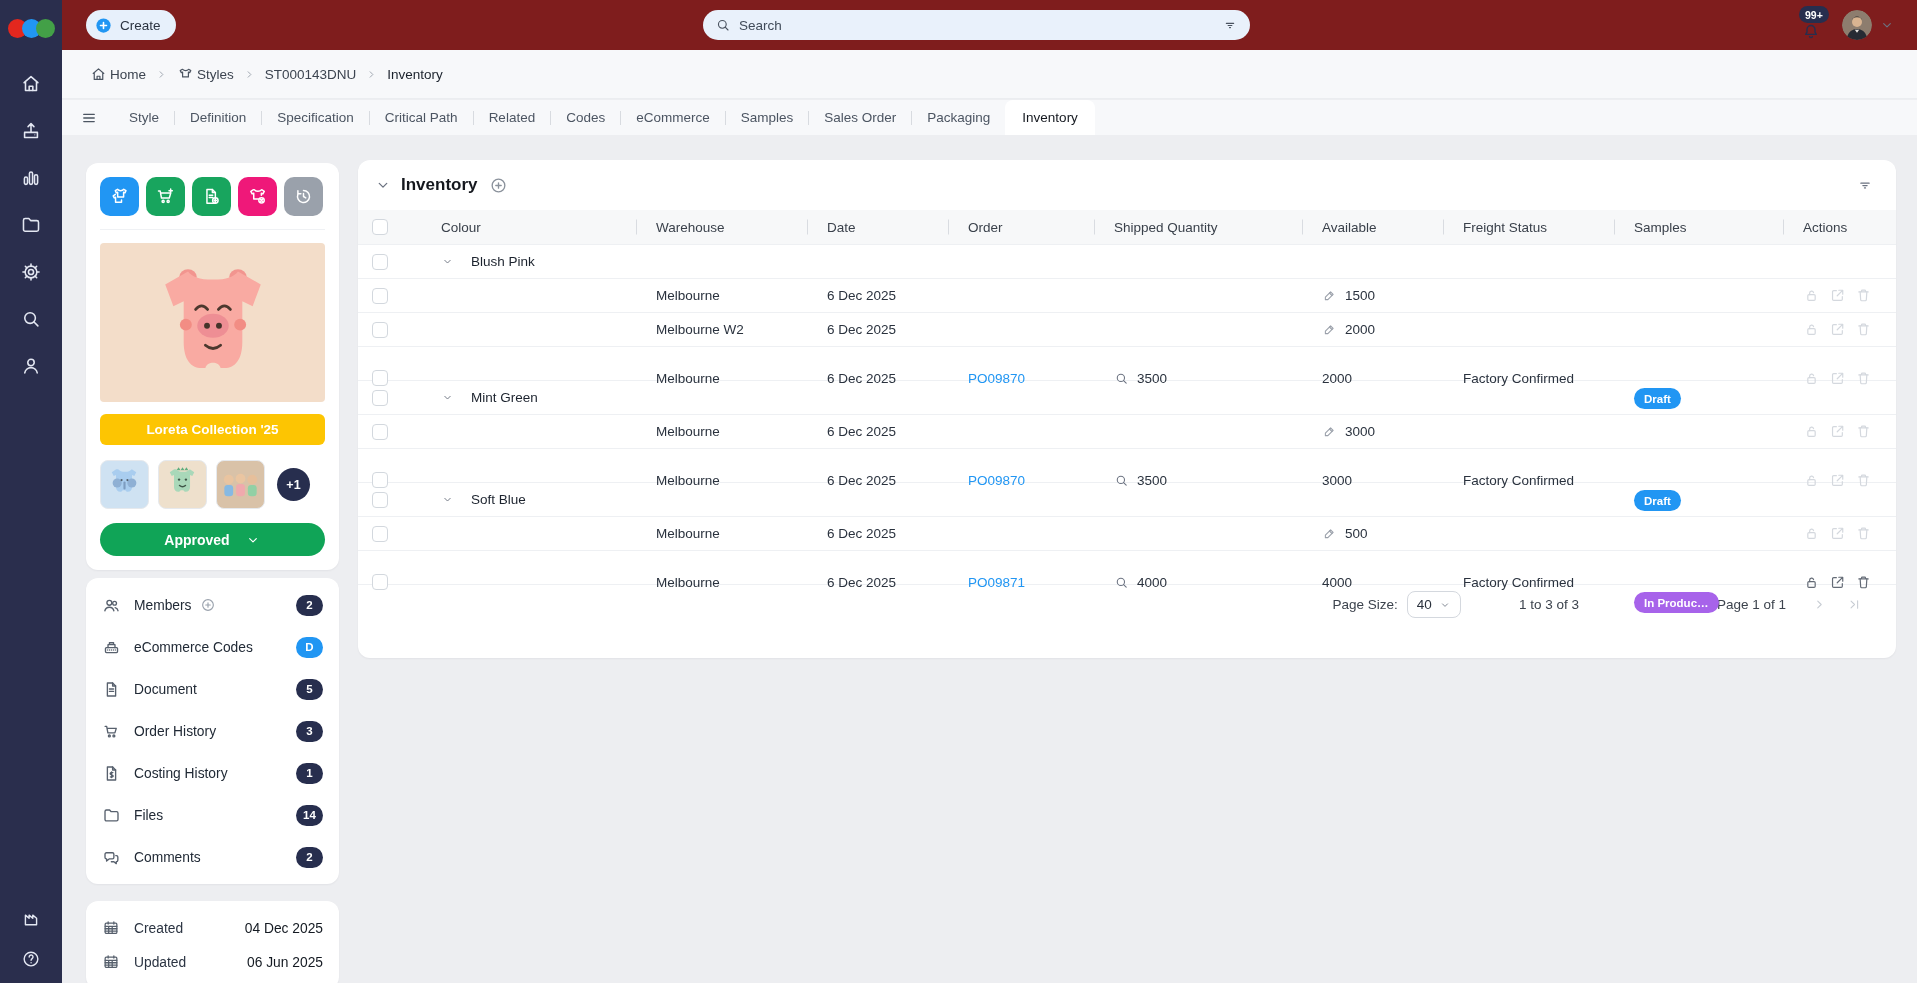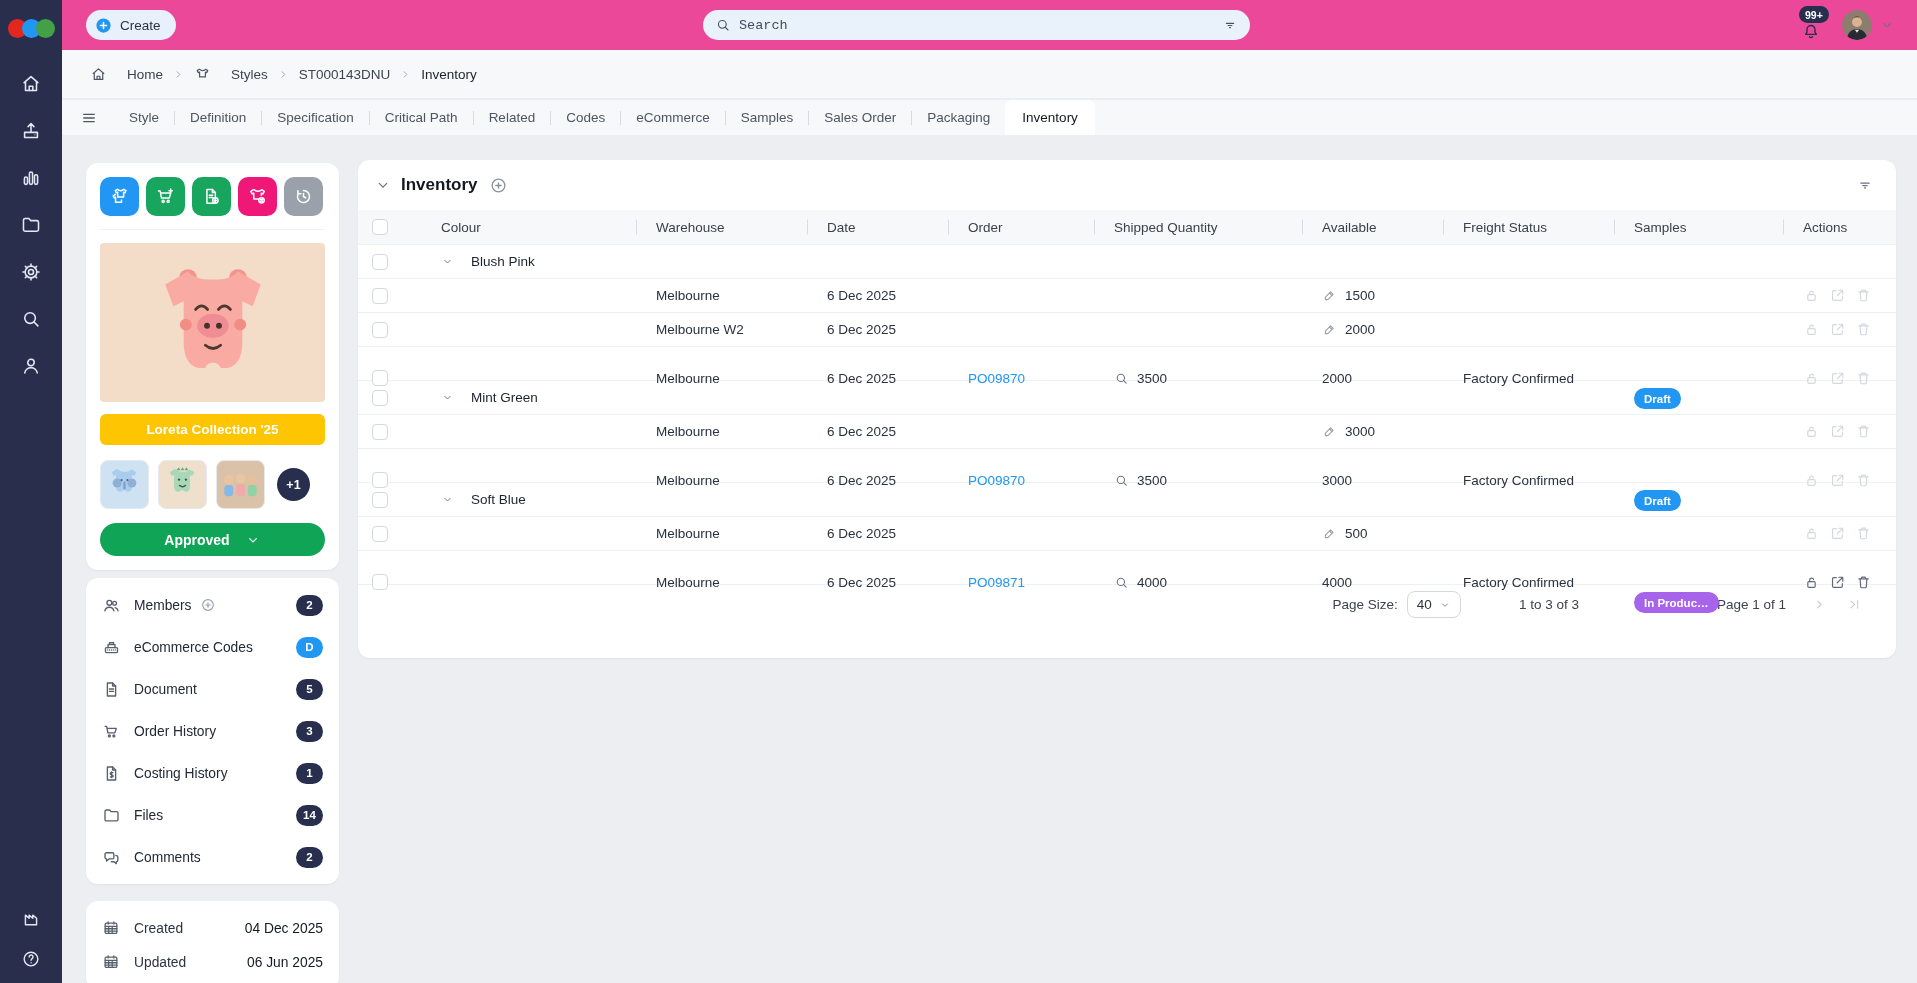--- a/index.html
+++ b/index.html
@@ -14,41 +14,41 @@
   .rail { position:absolute; left:0; top:0; width:62px; height:983px; background:#2a2e4d; z-index:5; }
   .rail-logo { height:56px; display:flex; align-items:center; justify-content:center; cursor:pointer; }
   .dot { width:19px; height:19px; border-radius:50%; display:inline-block; }
   .dot+.dot { margin-left:-5px; }
   .rail-icons { display:flex; flex-direction:column; margin-top:4px; }
   .rail-btn { width:62px; height:47px; display:flex; align-items:center; justify-content:center; color:#e3e7f2; cursor:pointer; }
   .rail-bottom { position:absolute; bottom:4px; left:0; width:62px; display:flex; flex-direction:column; }
   .rail-bottom .rail-btn { height:40px; }
 
   
-  .topbar { position:absolute; left:62px; top:0; width:1855px; height:50px; background:#ec4899; }
+  .topbar { position:absolute; left:62px; top:0; width:1855px; height:50px; background:#7f1d1d; }
   .create-btn { position:absolute; left:24px; top:10px; height:30px; border:none; border-radius:15px; background:#e7f0fb;
     display:flex; align-items:center; gap:7px; padding:0 15px 0 8px; font-family:inherit; font-size:13.5px; color:#2b3340; cursor:pointer; }
   .searchbar { position:absolute; left:641px; top:10px; width:547px; height:30px; background:#e9f1fb; border-radius:15px;
-    display:flex; align-items:center; padding:0 12px; gap:8px;font-family:Liberation Mono, monospace; }
+    display:flex; align-items:center; padding:0 12px; gap:8px; }
   .searchbar input { flex:1; border:none; background:transparent; outline:none; font-family:inherit; font-size:13.5px; color:#2b3340; }
   .searchbar input::placeholder { color:#414b59; opacity:1; }
   .searchbar .ic { color:#49525f; }
   .top-right { position:absolute; right:22px; top:0; height:50px; display:flex; align-items:center; }
   .notif { position:relative; width:30px; height:34px; color:#272e4e; cursor:pointer; }
   .notif .ic { position:absolute; left:3px; bottom:0; }
   .notif-badge { position:absolute; top:-2px; left:1px; background:#272e4e; color:#fff; font-size:10.5px; font-weight:700;
     height:17px; padding:0 6px; border-radius:9px; display:flex; align-items:center; }
   .avatar { width:30px; height:30px; border-radius:50%; overflow:hidden; margin-left:14px; cursor:pointer; }
   .prof-chev { color:#6b7280; margin-left:7px; cursor:pointer; }
 
   
   .crumbbar { position:absolute; left:62px; top:50px; width:1855px; height:49px; background:#f7f8fa; border-bottom:1px solid #ebedf0;
     display:flex; align-items:center; padding:0 28px; }
   #breadcrumb { display:flex; align-items:center; gap:9px; color:#3c4450; }
-  #breadcrumb .crumb { display:flex; align-items:center; gap:20px; cursor:pointer;justify-content:center; }
+  #breadcrumb .crumb { display:flex; align-items:center; gap:3px; cursor:pointer;justify-content:center; }
   #breadcrumb .crumb .ic { color:#4c5562; }
   #breadcrumb .sep { color:#9aa1ab; }
   #breadcrumb .crumb:last-child { cursor:default; color:#1b222c; }
 
   
   .tabbar { position:absolute; left:62px; top:100px; width:1855px; height:35px; background:#f7f8fa; display:flex; align-items:center; padding-left:18px; }
   .burger { color:#4c5562; margin-right:16px; cursor:pointer; }
   #tabs { display:flex; align-items:center; height:100%; }
   .tab { padding:0 15px; color:#4c5562; cursor:pointer; height:30px; line-height:30px; }
   .tab-sep { width:1px; height:14px; background:#d8dbe0; }

